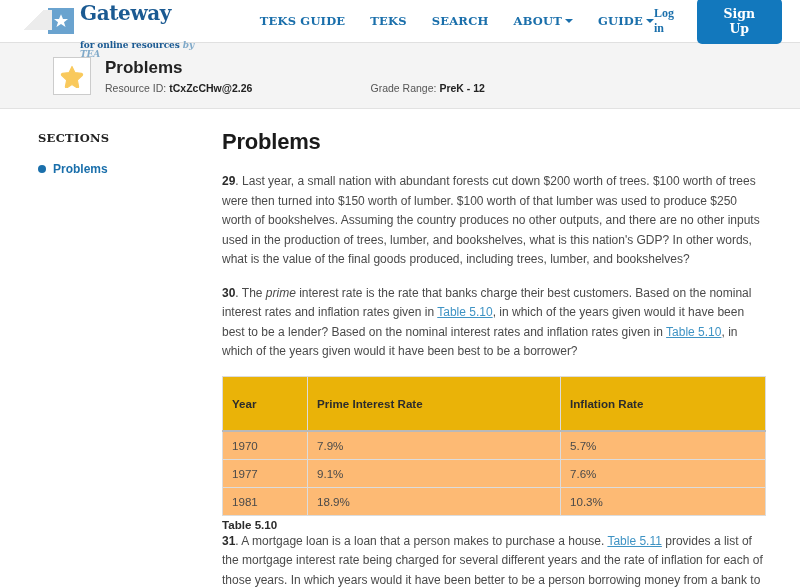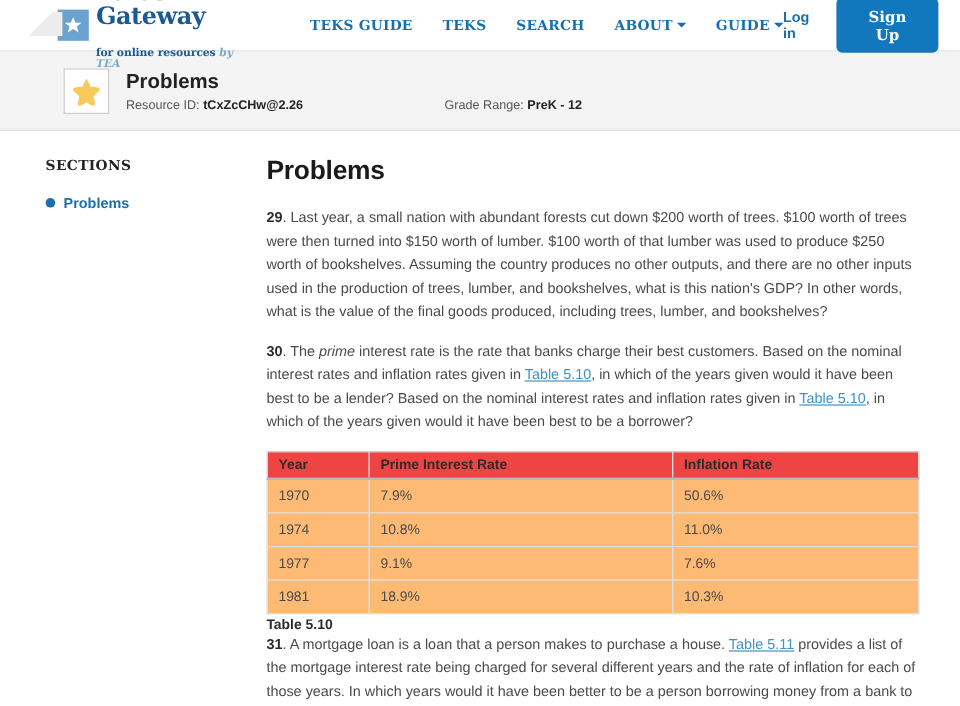--- a/index.html
+++ b/index.html
@@ -115,21 +115,21 @@
   }
 
   .nav-right {
     margin-left: auto;
     display: flex;
     align-items: center;
     gap: 18px;
   }
 
   .login-link {
-    font-family: Liberation Sans, sans-serif;
+    font-family: Liberation Serif, serif;
     font-size: 12px;
     font-weight: bold;
     color: #1a6fab;
     text-decoration: none;
     cursor: pointer;
   }
 
   .signup-btn {
     font-family: "DejaVu Serif", serif;
     font-size: 12.5px;
@@ -260,25 +260,25 @@
   .tbl-wrap { margin-top: 4px; }
 
   table.data {
     width: 543px;
     border-collapse: collapse;
     table-layout: fixed;
     font-size: 11.6px;
   }
 
   table.data th {
-    background: #ef4444;
+    background: #eab308;
     text-align: left;
     font-weight: bold;
     color: #2c2c2c;
-    padding: 4px 9px;
+    padding: 20px 9px;
     border: 1px solid #dcdcdc;
     border-bottom: 2px solid #b9b9b9;
   }
 
   table.data td {
     padding: 7px 9px;
     color: #4a4a4a;
     border: 1px solid #dcdcdc;
     background: #fdba74;
   }
@@ -378,26 +378,21 @@
           <tr>
             <th>Year</th>
             <th>Prime Interest Rate</th>
             <th>Inflation Rate</th>
           </tr>
         </thead>
         <tbody>
           <tr>
             <td>1970</td>
             <td>7.9%</td>
-            <td>50.6%</td>
-          </tr>
-          <tr>
-            <td>1974</td>
-            <td>10.8%</td>
-            <td>11.0%</td>
+            <td>5.7%</td>
           </tr>
           <tr>
             <td>1977</td>
             <td>9.1%</td>
             <td>7.6%</td>
           </tr>
           <tr>
             <td>1981</td>
             <td>18.9%</td>
             <td>10.3%</td>

